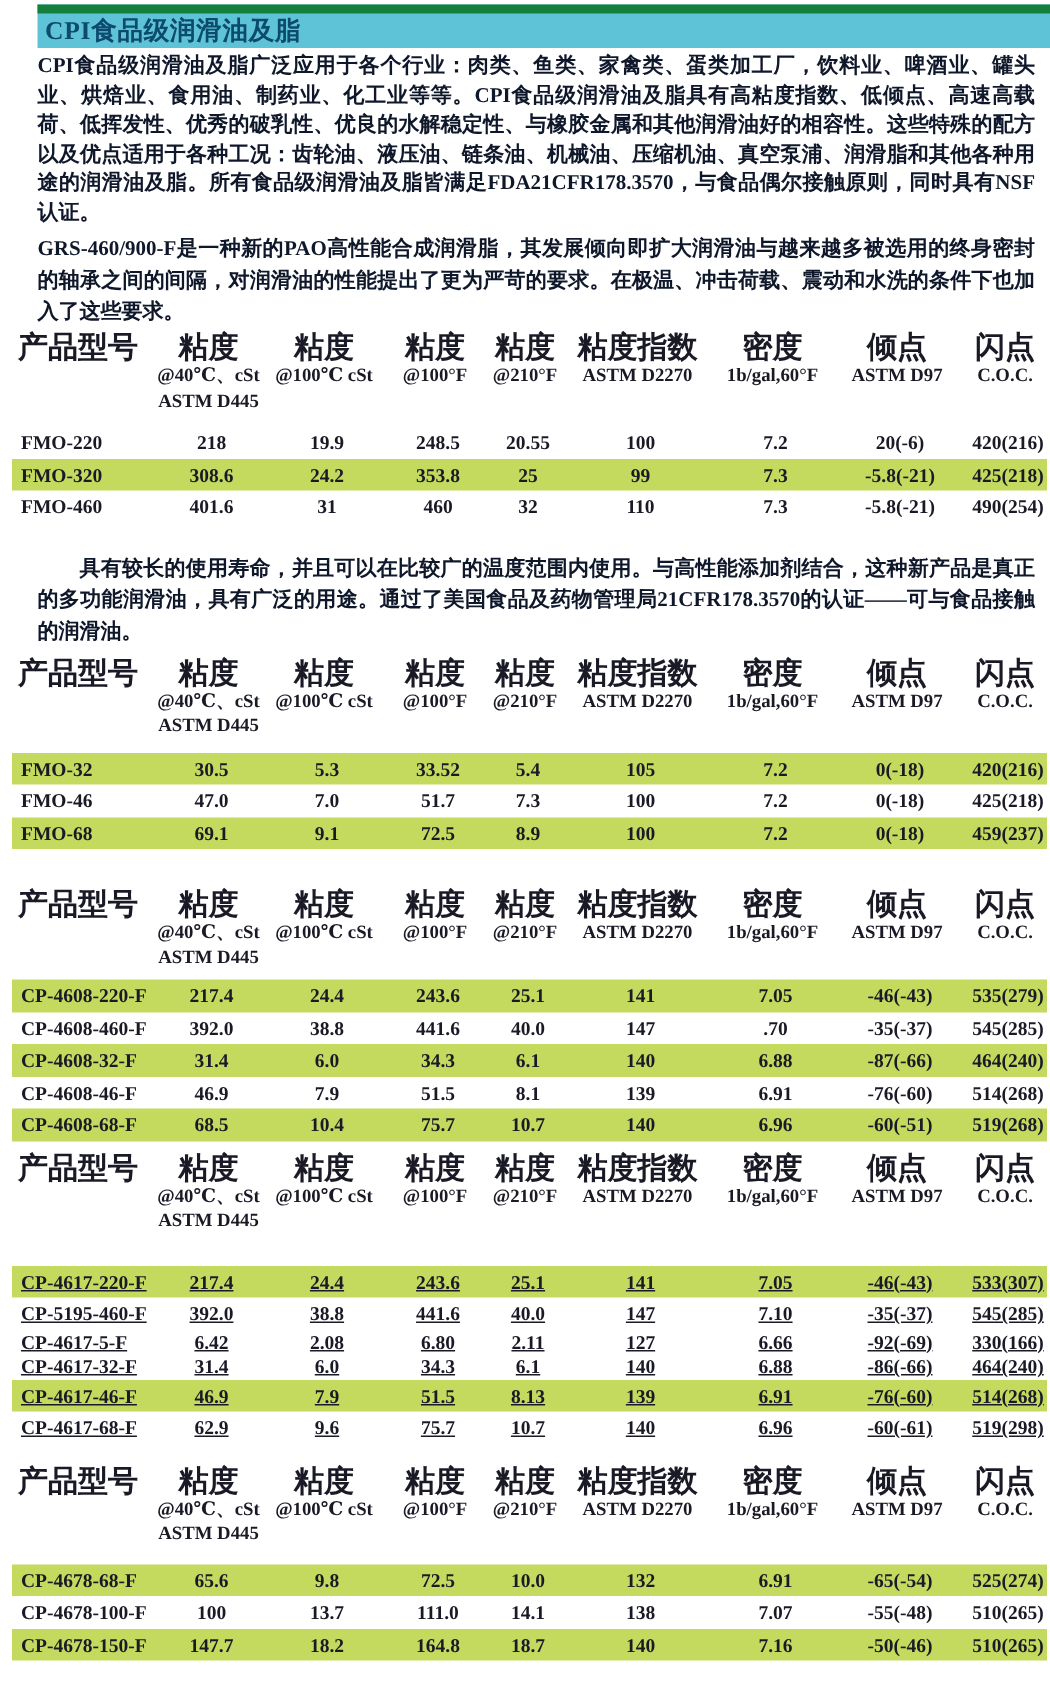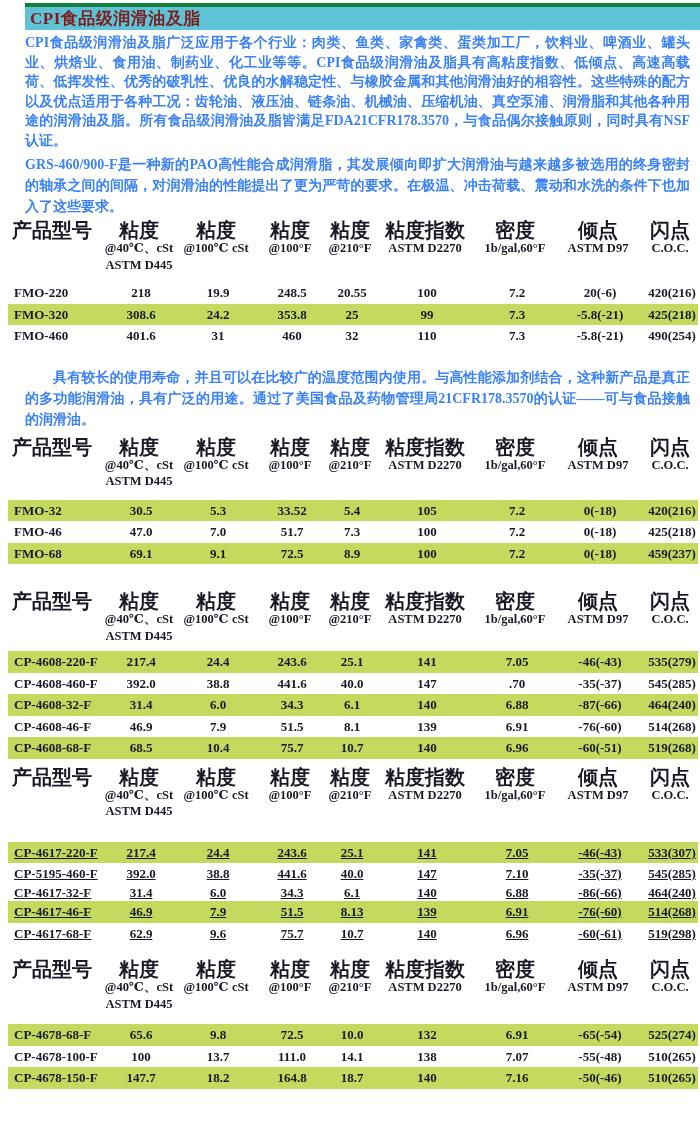--- a/index.html
+++ b/index.html
@@ -8,35 +8,35 @@
     width:700px;height:1134px;
     background:#ffffff;
     overflow:hidden;
     font-family:"Liberation Serif","DejaVu Serif",serif;
     font-weight:700;
     color:#1a1a26;
   }
   .band{
     margin-left:25px;
     background:#5fc3d7;
-    border-top:4px solid #15803d;
+    border-top:6px solid #15803d;
     height:23px;line-height:23px;
     padding-left:5px;
     font-size:17px;
-    color:#7f1d1d;
+    color:#0c4a6e;
     letter-spacing:.5px;
   }
   .band.first{margin-top:3px;}
   .band.second{margin-top:11px;}
   .para{
     margin:3px 10px 0 25px;
     font-size:14px;
     line-height:19.5px;
     text-align:justify;
-    color:#3b82f6;
+    color:#0f172a;
   }
   .para.p2,.para.p3{line-height:21px;margin-top:4px;}
   .para.p3{text-indent:2em;margin-top:20px;}
   
   .tbl{margin-top:0;}
   .tbl[data-table="0"]{margin-top:4px;}
   .tbl[data-table="1"]{margin-top:8px;}
   .tbl[data-table="2"]{margin-top:28px;}
   .tbl[data-table="3"]{margin-top:9px;}
   .tbl[data-table="4"]{margin-top:16px;}
@@ -385,20 +385,31 @@
           <div class="tc c1">392.0</div>
           <div class="tc c2">38.8</div>
           <div class="tc c3">441.6</div>
           <div class="tc c4">40.0</div>
           <div class="tc c5">147</div>
           <div class="tc c6">7.10</div>
           <div class="tc c7">-35(-37)</div>
           <div class="tc c8">545(285)</div>
         </div>
         <div class="trow compact">
+          <div class="tc c0">CP-4617-5-F</div>
+          <div class="tc c1">6.42</div>
+          <div class="tc c2">2.08</div>
+          <div class="tc c3">6.80</div>
+          <div class="tc c4">2.11</div>
+          <div class="tc c5">127</div>
+          <div class="tc c6">6.66</div>
+          <div class="tc c7">-92(-69)</div>
+          <div class="tc c8">330(166)</div>
+        </div>
+        <div class="trow compact">
           <div class="tc c0">CP-4617-32-F</div>
           <div class="tc c1">31.4</div>
           <div class="tc c2">6.0</div>
           <div class="tc c3">34.3</div>
           <div class="tc c4">6.1</div>
           <div class="tc c5">140</div>
           <div class="tc c6">6.88</div>
           <div class="tc c7">-86(-66)</div>
           <div class="tc c8">464(240)</div>
         </div>

